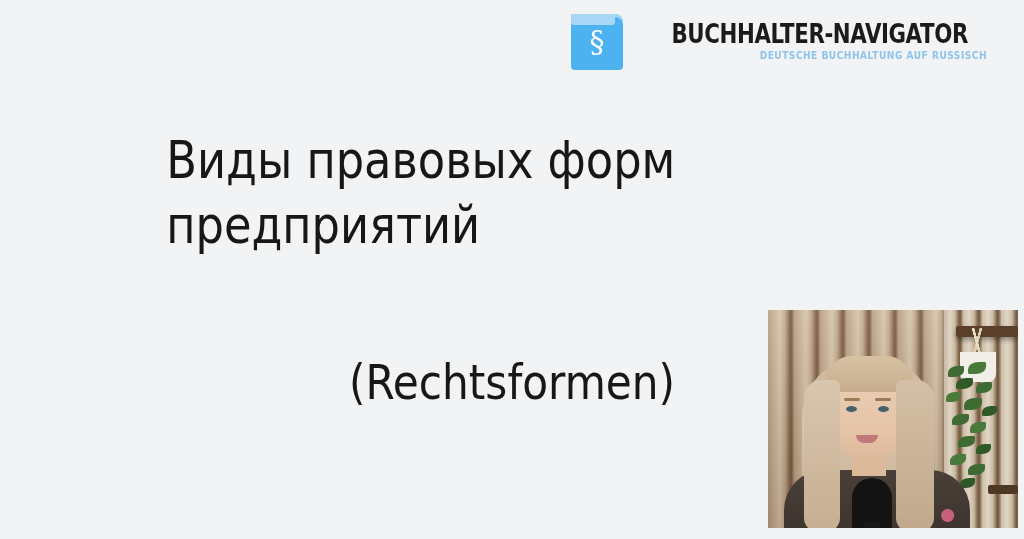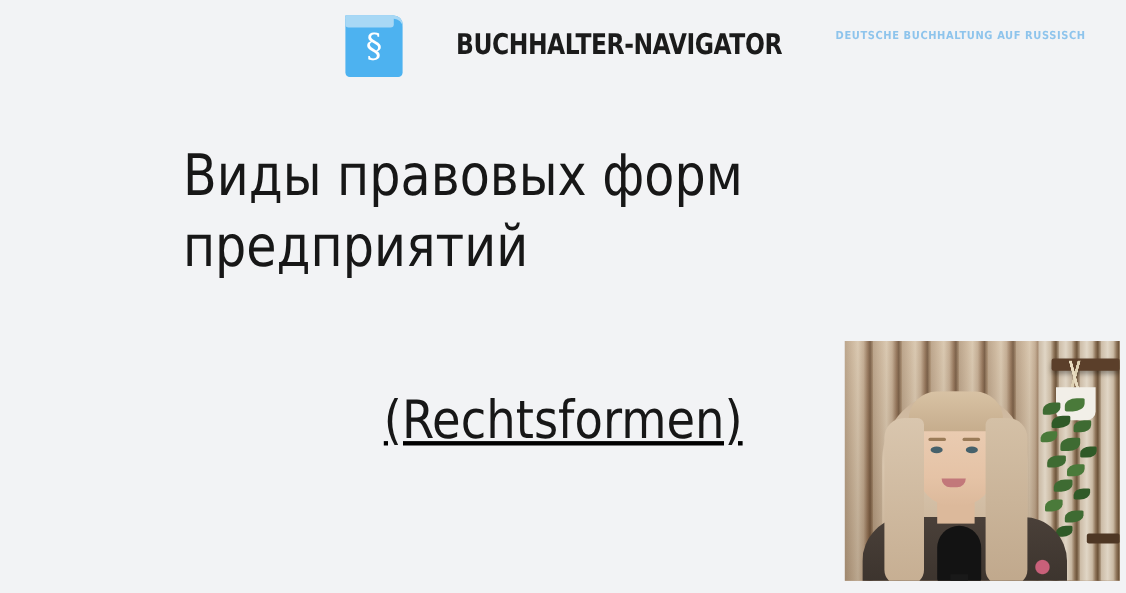--- a/index.html
+++ b/index.html
@@ -16,21 +16,21 @@
 
   
   #logo{
     position:absolute;top:8px;right:24px;
     display:flex;align-items:center;gap:12px;
   }
   #book-icon{
     width:60px;height:64px;display:block;flex:0 0 auto;
   }
   #logo-text{
-    display:flex;flex-direction:row;align-items:flex-start;gap:4px;
+    display:flex;flex-direction:column;align-items:flex-end;gap:4px;
     padding-top:2px;
   }
   #brand{
     font-family:"DejaVu Sans", sans-serif;
     font-weight:bold;
     font-size:26px;
     letter-spacing:-0.5px;
     color:#1b1b1b;
     line-height:1;
     transform:scaleX(0.82);
@@ -66,21 +66,20 @@
     transform-origin:center top;
     margin:0;
     white-space:pre-line;
   }
   #subtitle-block{
     position:absolute;
     left:0;right:0;
     top:355px;
     text-align:center;
     padding:0 104px;
-    text-decoration:underline;
   }
   #subtitle{
     font-family:"DejaVu Sans", sans-serif;
     font-size:48px;
     line-height:1.15;
     color:#171717;
     font-weight:400;
     transform:scaleX(0.88);
     transform-origin:center top;
     margin:0;

